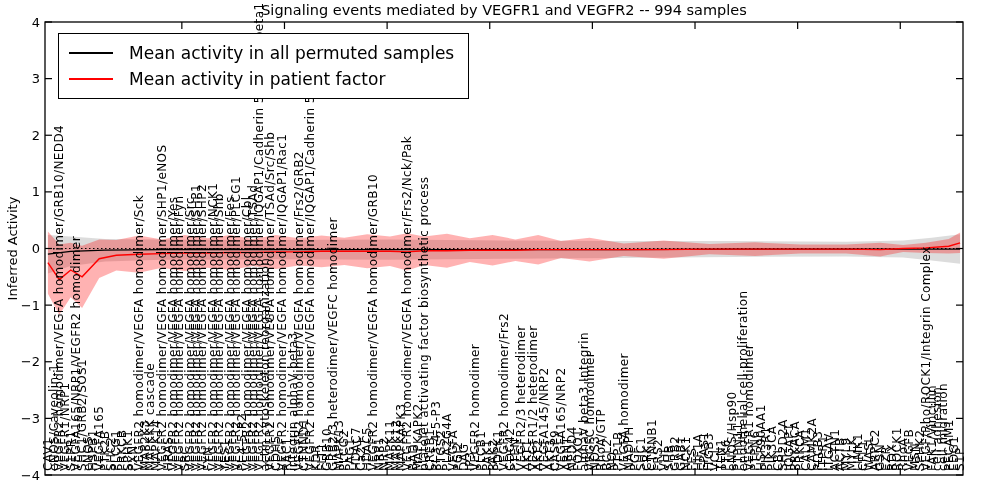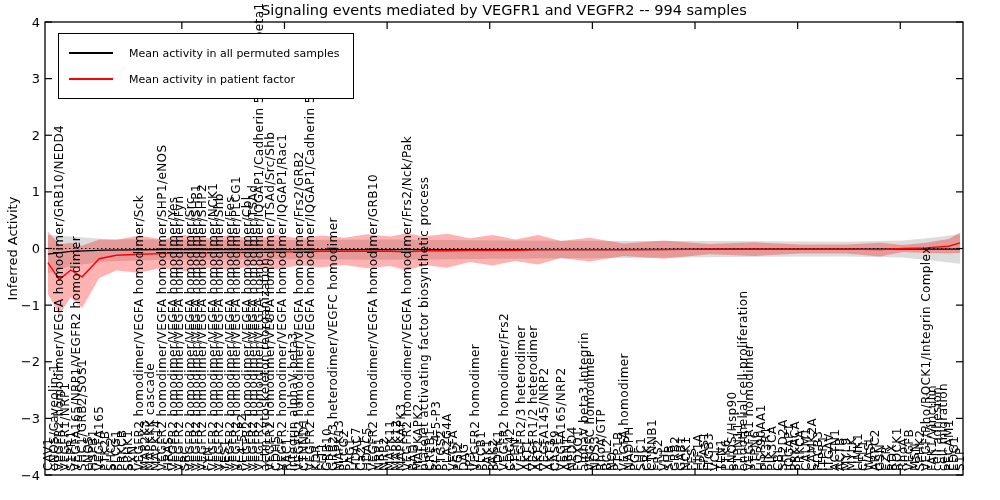--- a/index.html
+++ b/index.html
@@ -26,21 +26,21 @@
   .entity-label{
     position:absolute;white-space:nowrap;font-size:12px;letter-spacing:0.4px;
     line-height:12px;transform:rotate(-90deg);transform-origin:0 0;z-index:4;color:#000;
   }
   .legend{
     position:absolute;left:58px;top:33px;background:#ffffff;border:1px solid #000;
     padding:6px 14px 6px 10px;z-index:40;
   }
   .legend-row{display:flex;align-items:center;height:26px;}
   .legend-swatch{display:inline-block;width:44px;height:2px;margin-right:16px;}
-  .legend-text{font-size:11px;white-space:nowrap;}
+  .legend-text{font-size:17px;white-space:nowrap;}
 </style>
 </head>
 <body>
 
 <div id="figure">
   <svg id="chart-svg" width="1000" height="500">
       <path d="M47.9,234.9 L70.7,236.6 L104.9,238.9 L161.9,239.4 L275.9,240.0 L390.0,239.4 L504.0,240.6 L618.0,241.1 L732.1,241.1 L846.1,241.7 L903.1,240.6 L931.6,237.7 L960.1,234.3 L960.1,263.8 L931.6,260.4 L903.1,257.6 L846.1,256.4 L732.1,257.0 L618.0,258.1 L504.0,258.7 L390.0,259.8 L275.9,259.3 L161.9,259.8 L104.9,261.5 L70.7,266.1 L47.9,273.4 Z" fill="#bfbfbf" fill-opacity="0.55" stroke="none"></path>
       <path d="M47.9,231.5 L59.3,244.5 L70.7,242.8 L82.1,245.7 L99.2,239.4 L116.3,240.0 L139.1,235.5 L161.9,239.4 L184.7,234.9 L207.5,238.3 L230.3,234.9 L253.1,238.9 L275.9,234.9 L298.7,238.3 L321.5,235.5 L344.3,237.7 L367.2,234.3 L390.0,236.6 L407.1,233.2 L424.2,236.6 L447.0,233.8 L469.8,238.3 L492.6,234.9 L515.4,239.4 L538.2,234.9 L561.0,241.1 L589.5,237.7 L623.7,243.4 L663.7,240.6 L709.3,244.0 L754.9,242.3 L800.5,244.5 L846.1,244.5 L880.3,242.8 L903.1,245.1 L925.9,242.8 L948.7,238.9 L960.1,232.6 L960.1,253.0 L948.7,253.6 L925.9,253.0 L903.1,251.9 L880.3,256.4 L846.1,253.6 L800.5,253.6 L754.9,255.9 L709.3,254.2 L663.7,258.7 L623.7,255.9 L589.5,261.5 L561.0,258.1 L538.2,264.4 L515.4,261.0 L492.6,265.5 L469.8,262.1 L447.0,267.8 L424.2,264.9 L407.1,270.6 L390.0,266.1 L367.2,268.3 L344.3,264.9 L321.5,267.2 L298.7,265.5 L275.9,268.9 L253.1,266.1 L230.3,270.0 L207.5,267.8 L184.7,271.1 L161.9,267.8 L139.1,272.8 L116.3,270.6 L99.2,277.9 L82.1,308.0 L70.7,297.2 L59.3,314.8 L47.9,293.8 Z" fill="#ff0000" fill-opacity="0.3" stroke="none"></path>
       <line x1="45" y1="248.5" x2="963" y2="248.5" stroke="#000000" stroke-width="1" stroke-dasharray="1.5,2.5"></line>
       <path d="M47.9,254.2 L70.7,251.3 L104.9,250.2 L161.9,249.6 L275.9,249.6 L390.0,249.6 L504.0,249.6 L618.0,249.6 L732.1,249.1 L846.1,249.1 L903.1,249.1 L931.6,249.1 L960.1,249.1" fill="none" stroke="#000000" stroke-width="1.2"></path>

